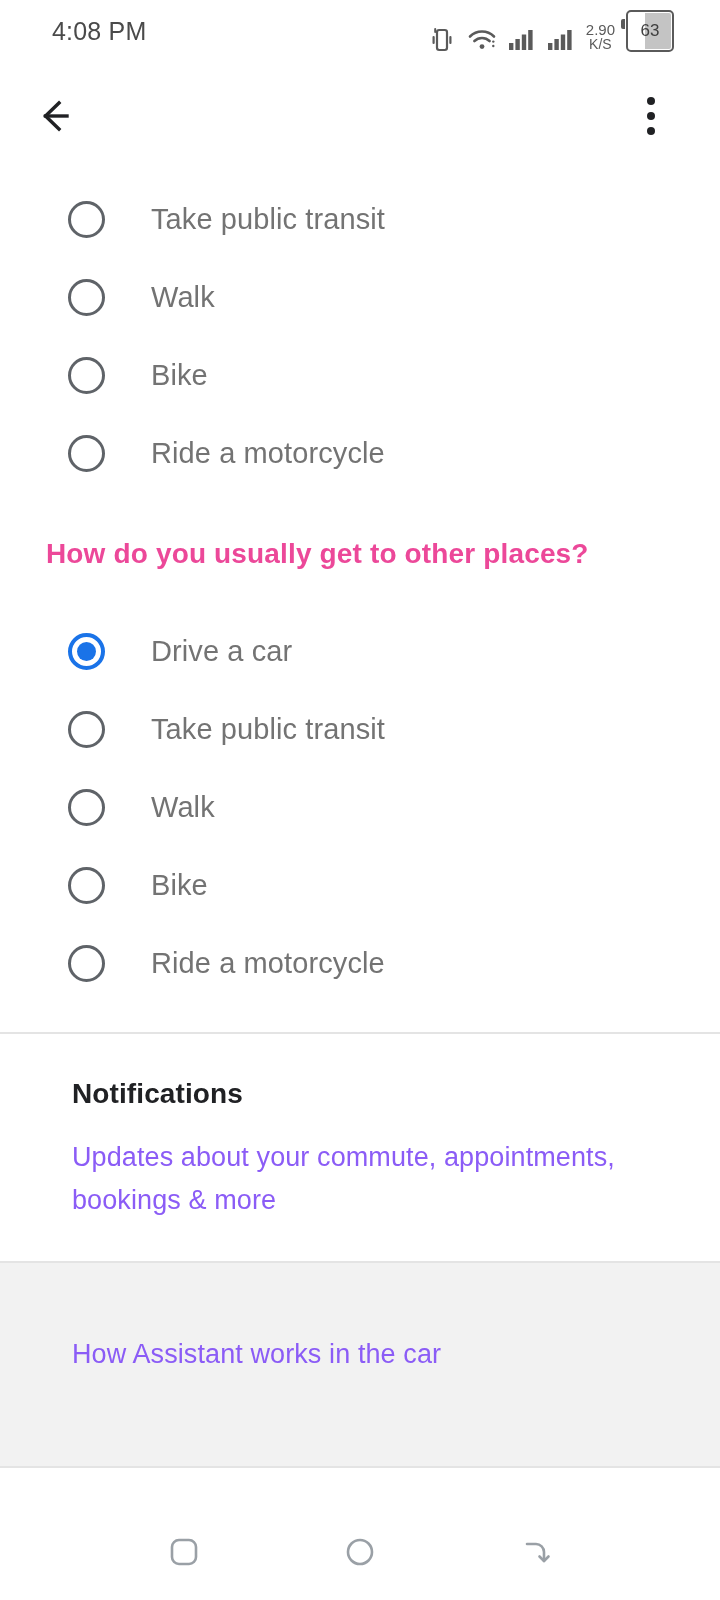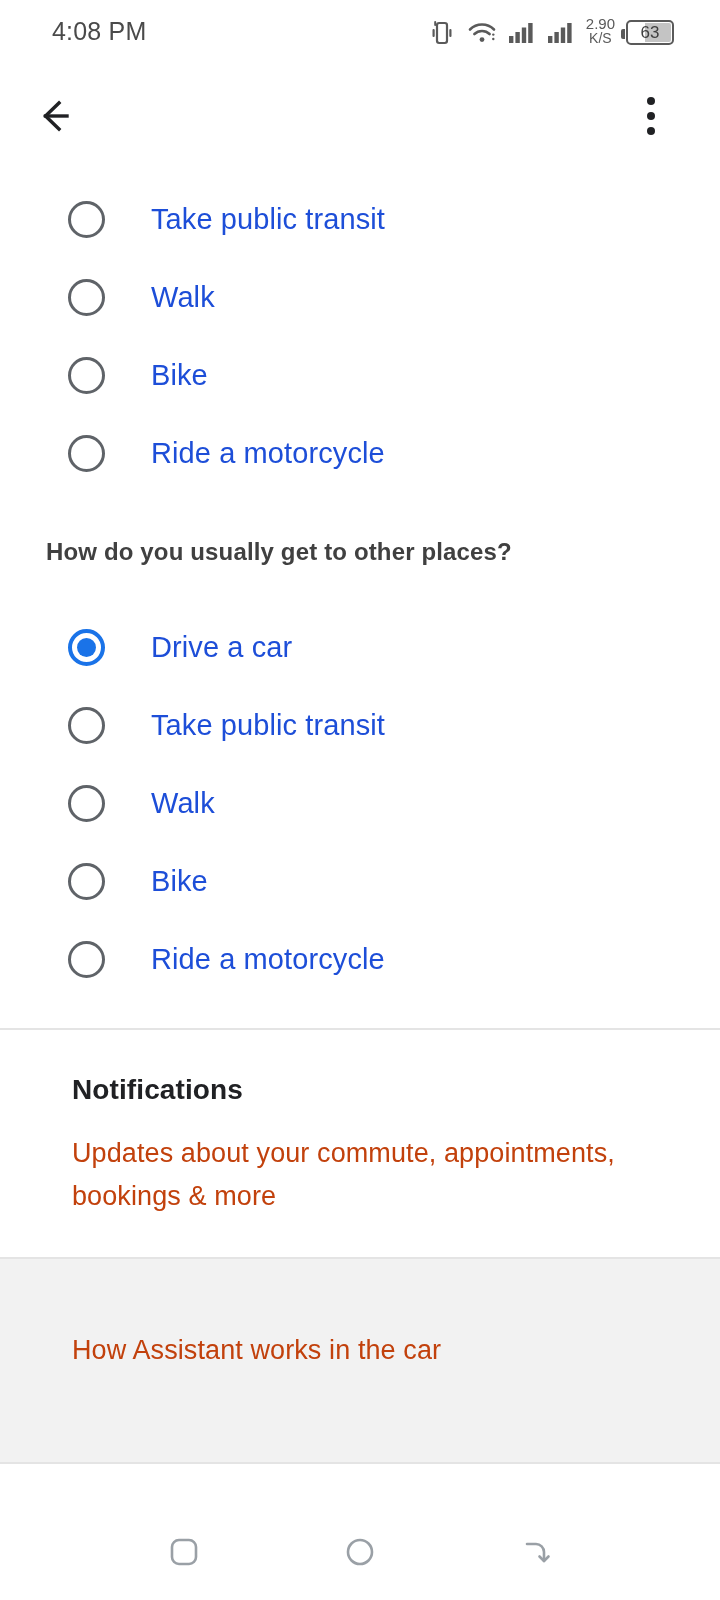--- a/index.html
+++ b/index.html
@@ -20,21 +20,21 @@
     font-size:25px; color:#4a4a4a; letter-spacing:.2px;
     padding-left:52px; font-family:"Liberation Sans", sans-serif;
   }
   .sb-right { display:flex; align-items:flex-end; gap:11px; padding-right:22px; }
   .sb-ico { display:flex; align-items:center; }
   .sb-net { display:flex; flex-direction:column; align-items:center;
             line-height:1.02; color:#5a5a5a; font-size:14px; margin-bottom:1px; }
   .sb-net .n1 { font-size:15px; }
   .sb-net .n2 { font-size:14px; }
   .batt {
-    position:relative; width:48px; height:25px; border:2.5px solid #5a5a5a;
+    position:relative; width:48px; height:42px; border:2.5px solid #5a5a5a;
     border-radius:5px; display:flex; align-items:center; justify-content:center;
     margin-bottom:1px;
   }
   .batt::after {
     content:""; position:absolute; left:-7px; top:7px; width:4px; height:10px;
     background:#5a5a5a; border-radius:2px 0 0 2px;
   }
   .batt-fill { position:absolute; right:1px; top:1px; bottom:1px; width:58%;
                background:#c4c4c4; border-radius:0 2px 2px 0; }
   .batt-txt { position:relative; font-size:17px; color:#3f3f3f; z-index:2; }
@@ -58,36 +58,36 @@
     width:37px; height:37px; border-radius:50%;
     border:3px solid #5f6368; flex:0 0 auto;
     display:flex; align-items:center; justify-content:center;
     background:#fff;
   }
   .radio.on { border-color:#1a73e8; border-width:4px; }
   .radio.on::after {
     content:""; width:19px; height:19px; border-radius:50%; background:#1a73e8;
   }
   .opt-label {
-    margin-left:46px; font-size:29px; color:#1d4ed8; letter-spacing:.1px;
+    margin-left:46px; font-size:29px; color:#737373; letter-spacing:.1px;
   }
 
   .group-title {
-    font-size:24px; font-weight:bold; color:#404040;
+    font-size:28px; font-weight:bold; color:#ec4899;
     padding:46px 0 42px 46px; letter-spacing:.15px;
   }
   .gap-top { height:10px; }
 
   .divider { height:2px; background:#e4e4e4; width:100%; }
 
   .section { padding:44px 46px 40px 72px; }
   .section.hl { background:#f2f2f2; }
   .sec-title { font-size:28px; font-weight:bold; color:#202124; letter-spacing:.1px; }
   .sec-sub {
-    margin-top:26px; font-size:27px; color:#c2410c; line-height:1.58;
+    margin-top:26px; font-size:27px; color:#8b5cf6; line-height:1.58;
     max-width:585px; letter-spacing:.1px;
   }
 
   
   .navbar {
     position:absolute; left:0; bottom:0; width:720px; height:96px;
     background:#fff; display:flex; align-items:center; justify-content:space-around;
     padding:0 96px;
   }
   .nav-btn { width:74px; height:74px; display:flex; align-items:center; justify-content:center; }

